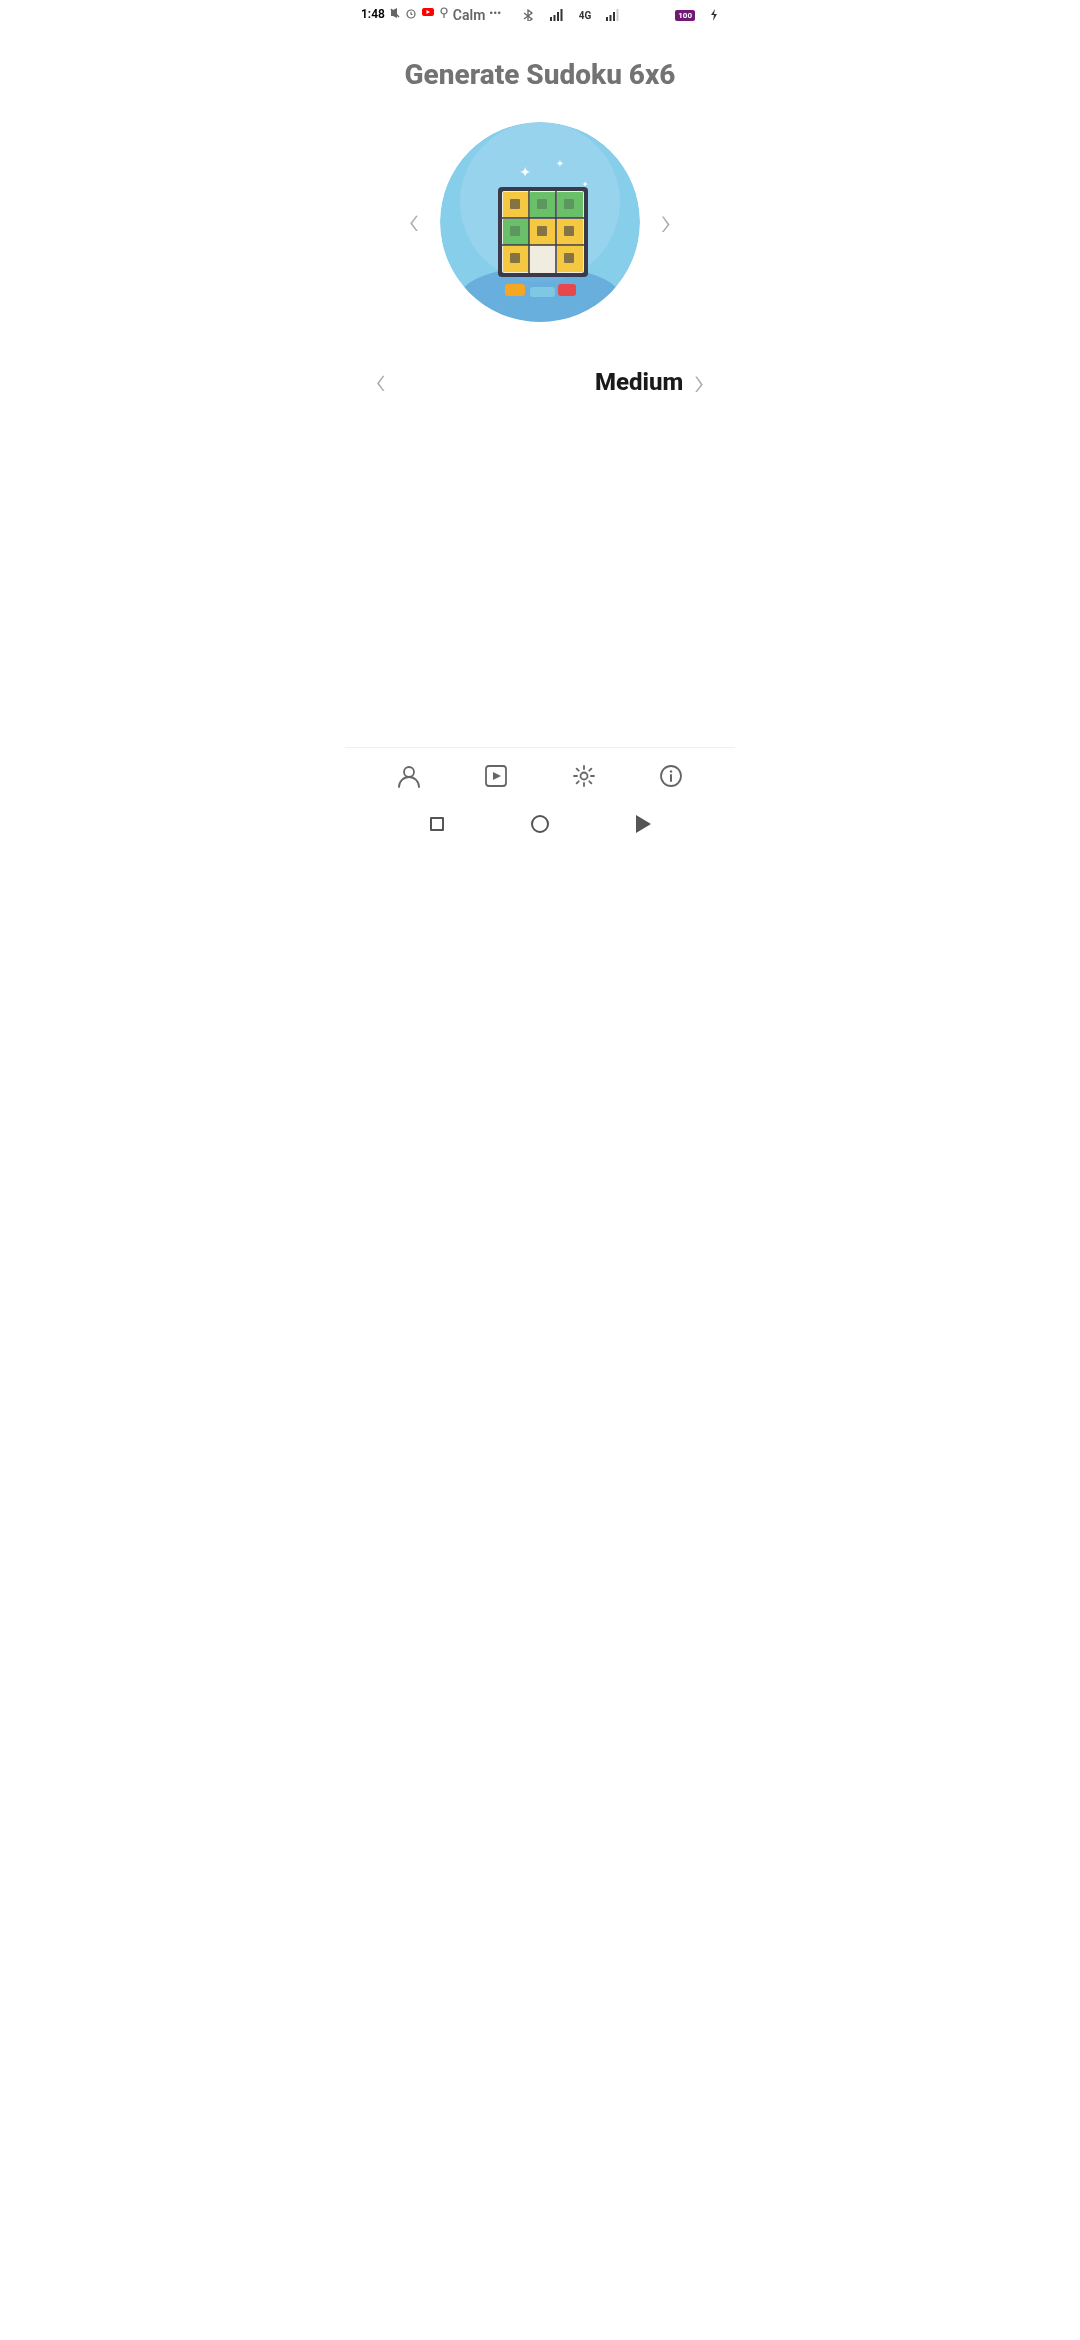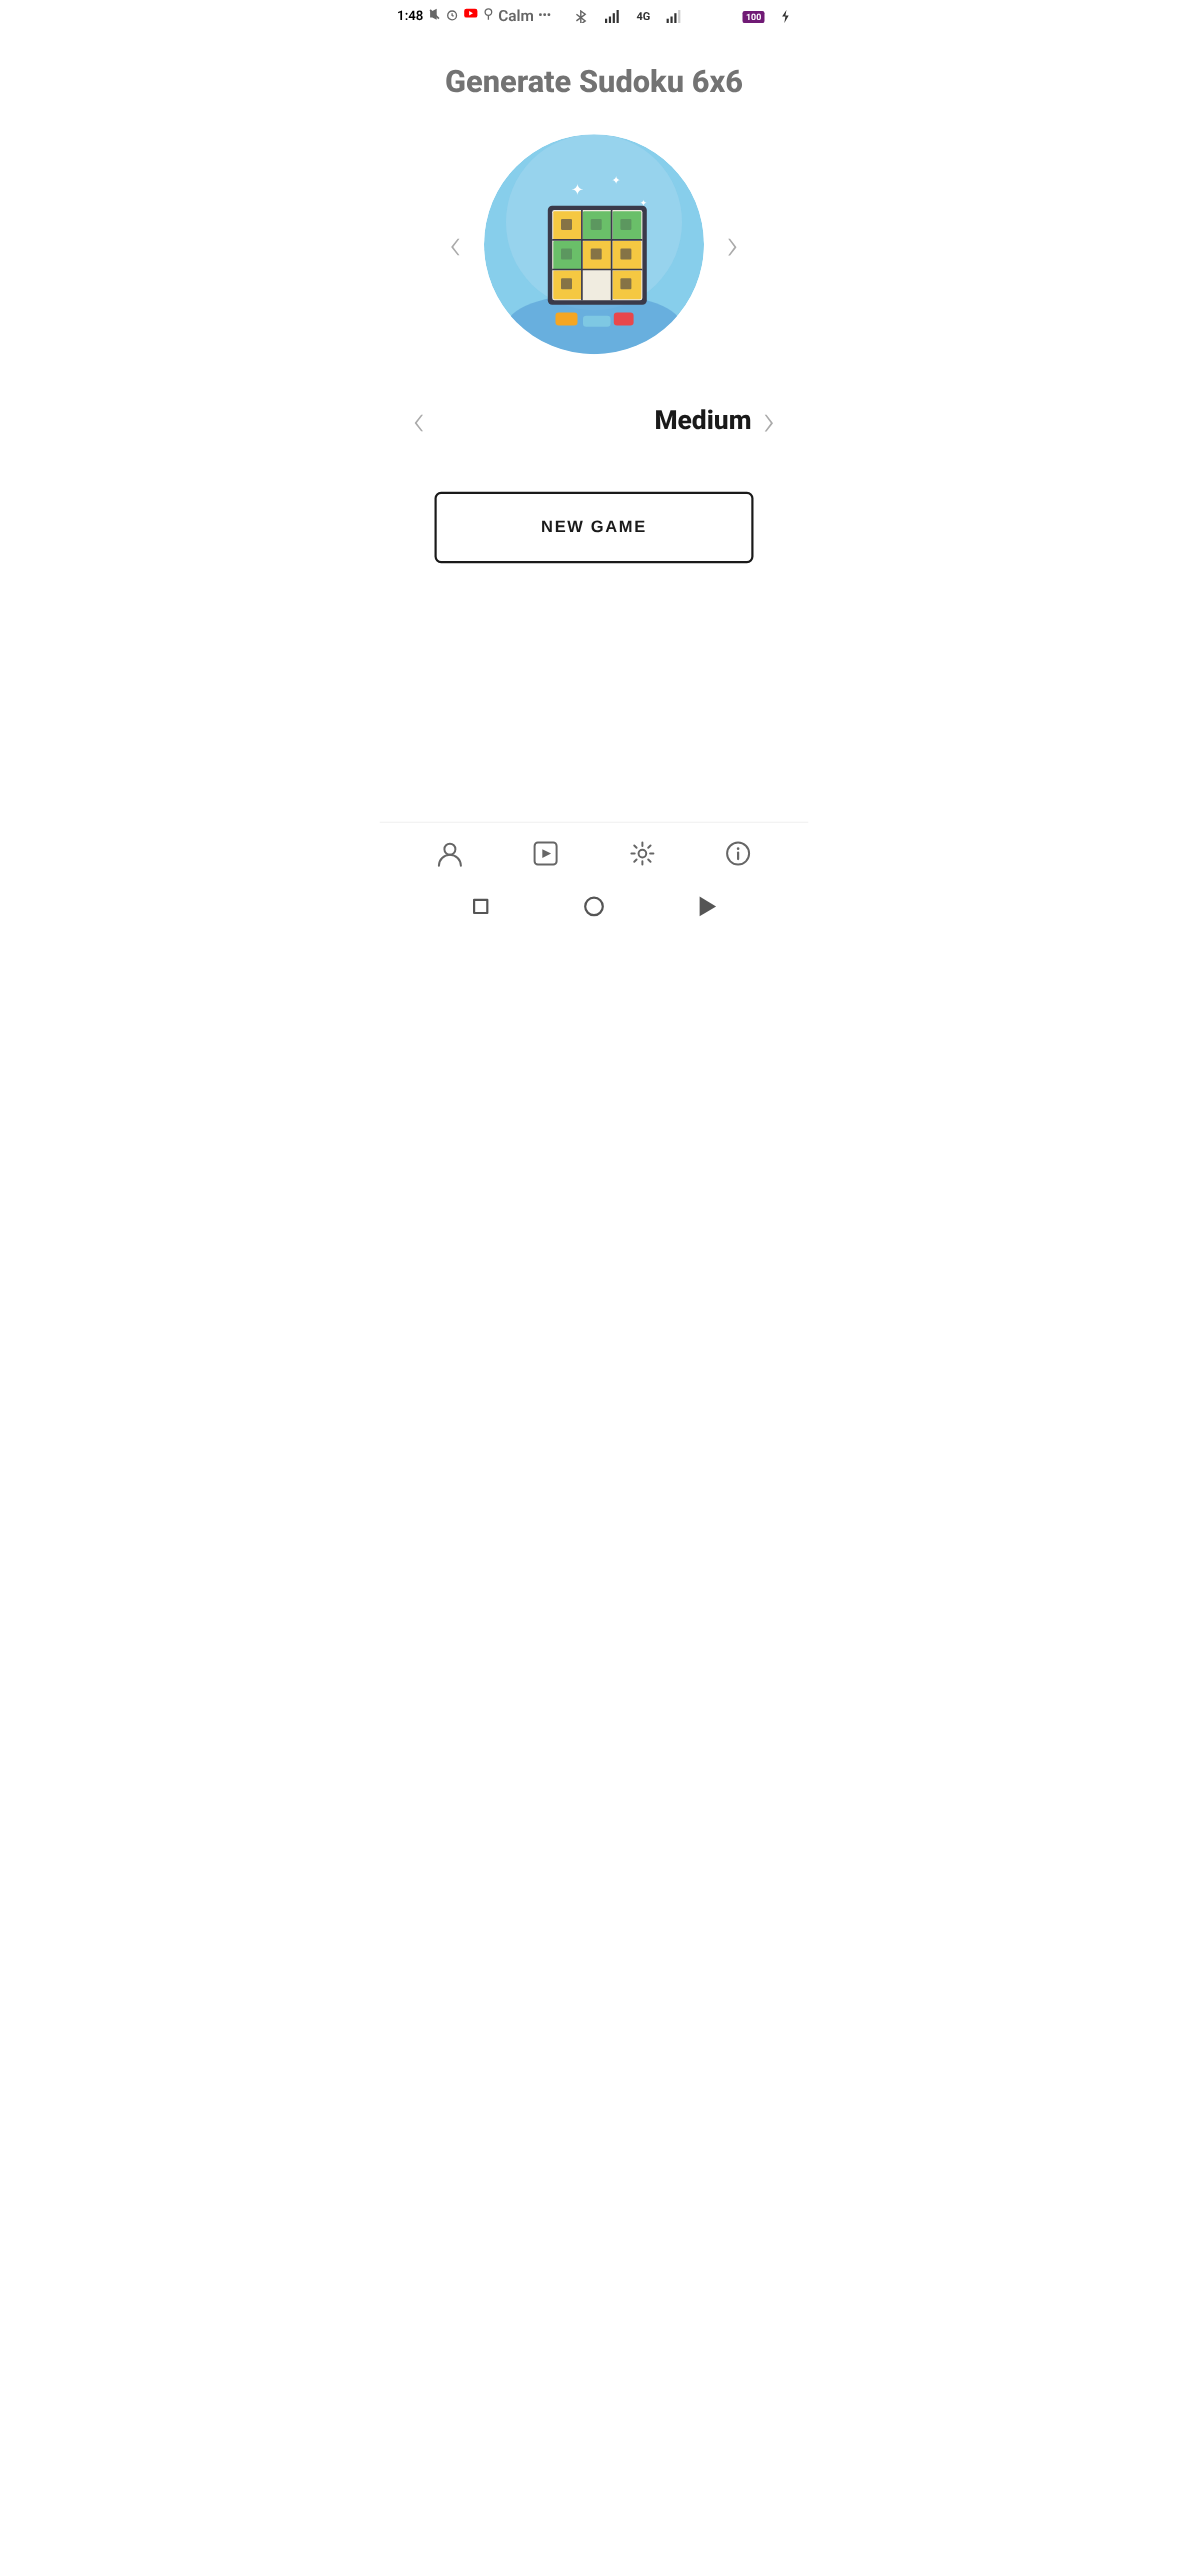--- a/index.html
+++ b/index.html
@@ -343,21 +343,20 @@
     <span class="nav-arrow" style="font-size:40px;color:#aaa;font-weight:200;margin-left:10px;">›</span>
   </div>
 
   <div class="difficulty-section">
     <span class="nav-arrow" style="font-size:40px;color:#aaa;font-weight:200;">‹</span>
     <span class="difficulty-label">Medium</span>
     <span class="nav-arrow" style="font-size:40px;color:#aaa;font-weight:200;">›</span>
   </div>
 
   <div class="buttons-section">
-    <button class="game-button">NEW GAME</button>
 
 
   </div>
 
 </div>
 
 <div class="bottom-nav">
   <div class="nav-item">
     <div class="nav-icon">
       <svg width="26" height="26" viewBox="0 0 26 26" fill="none" xmlns="http://www.w3.org/2000/svg">

